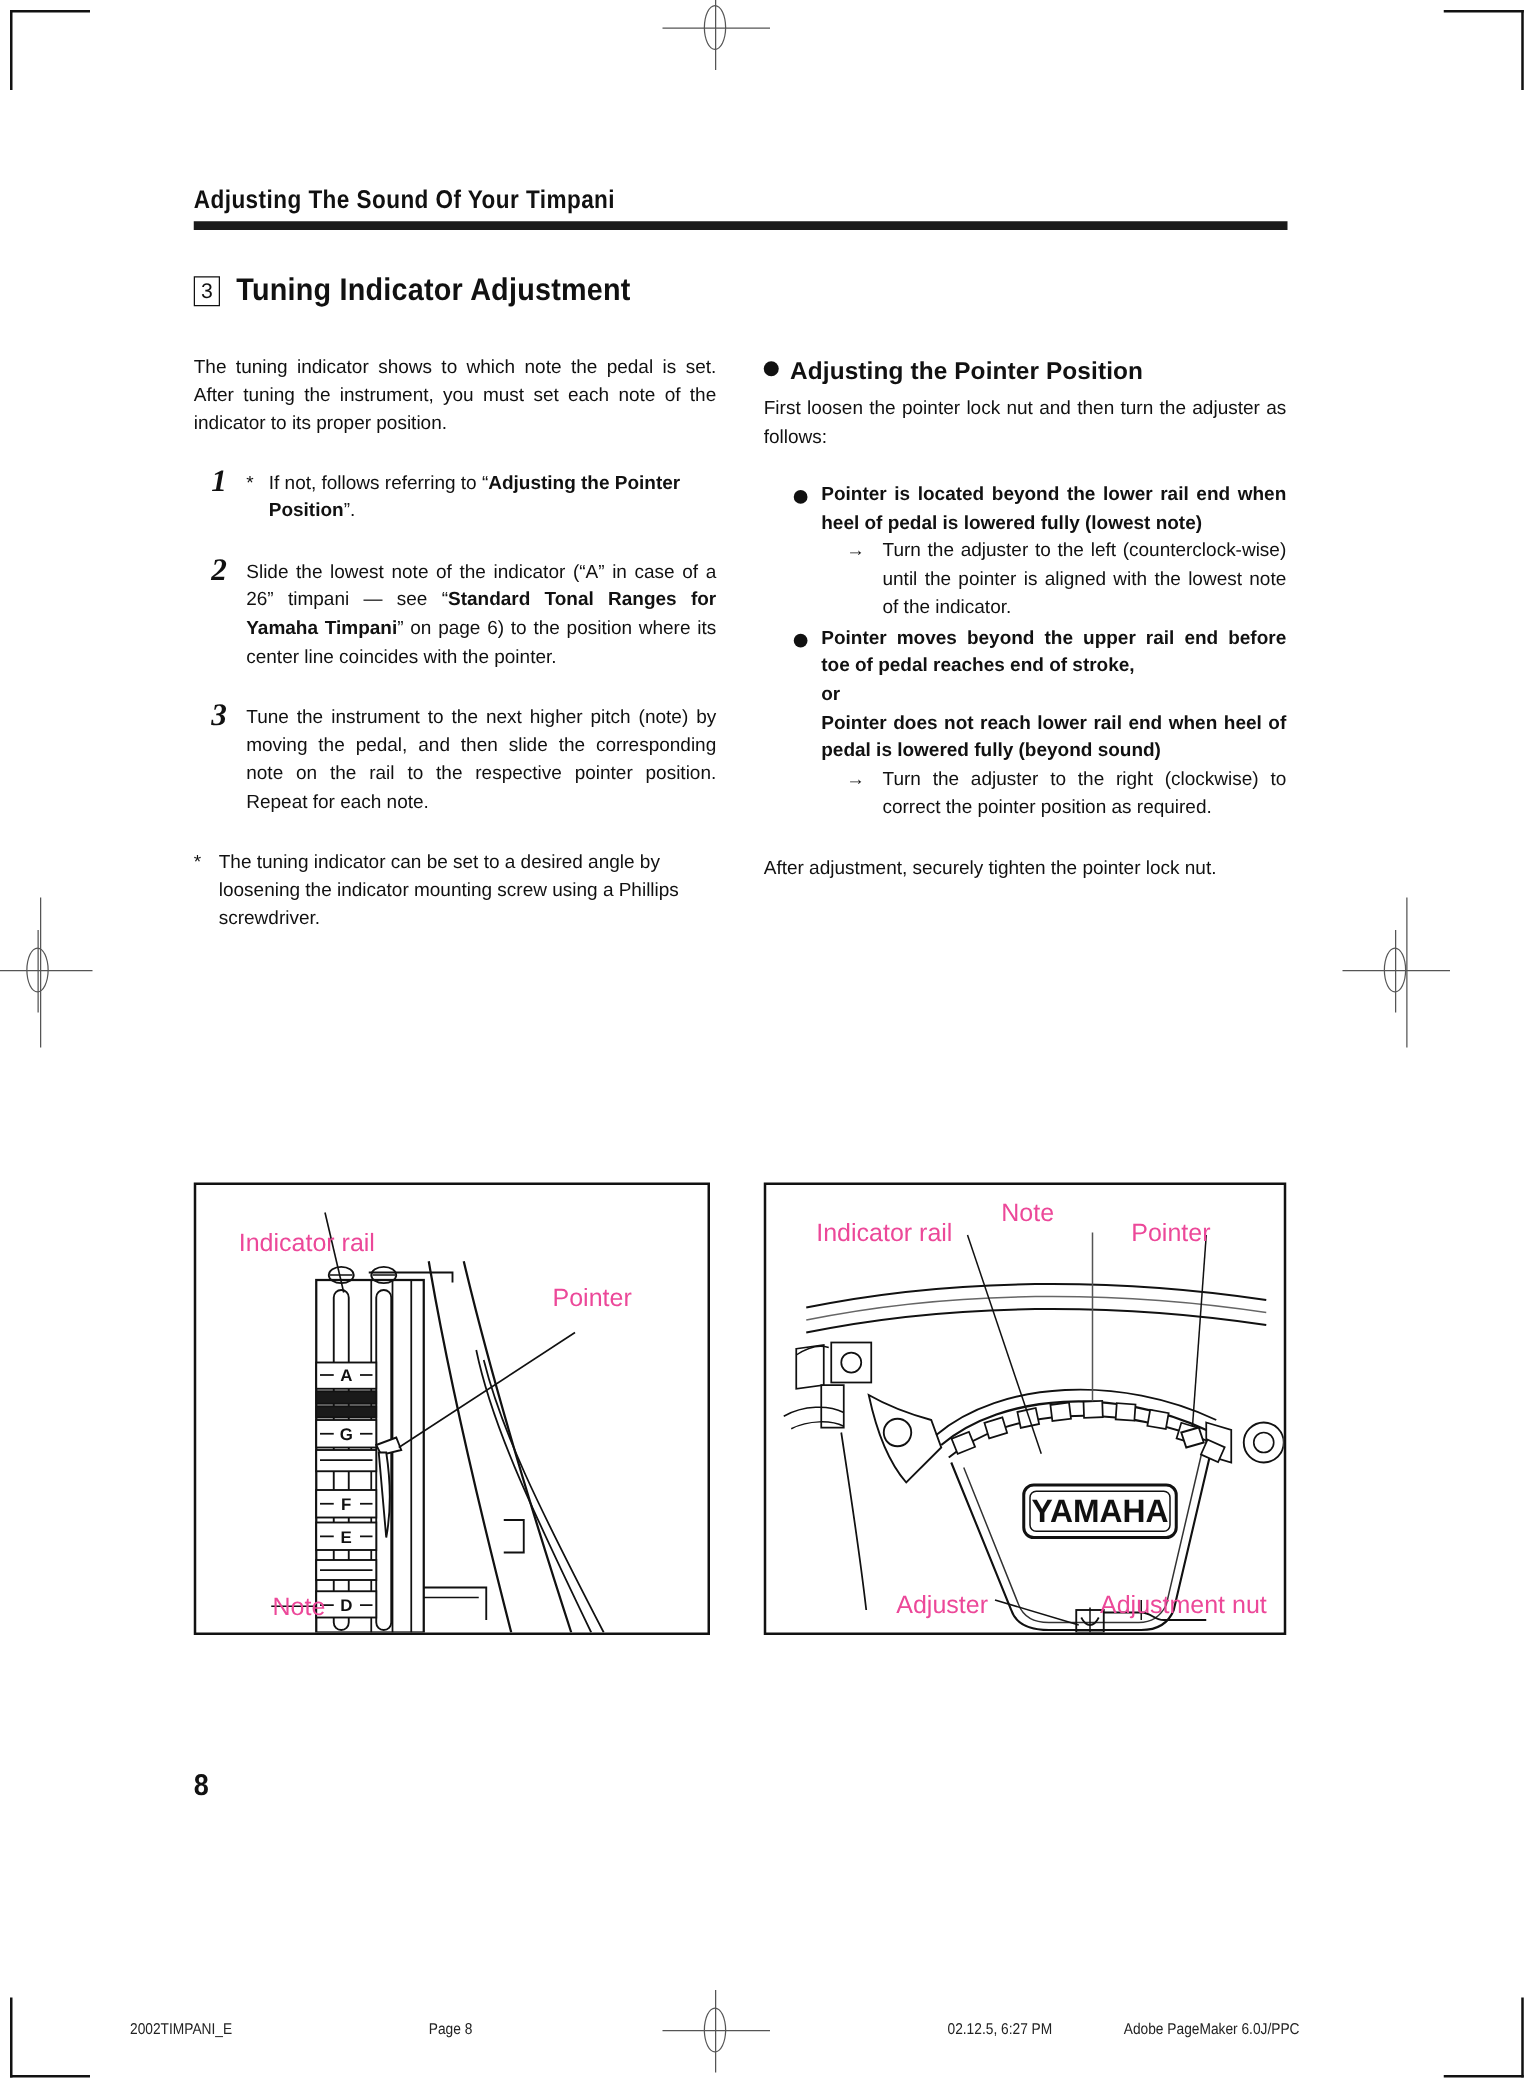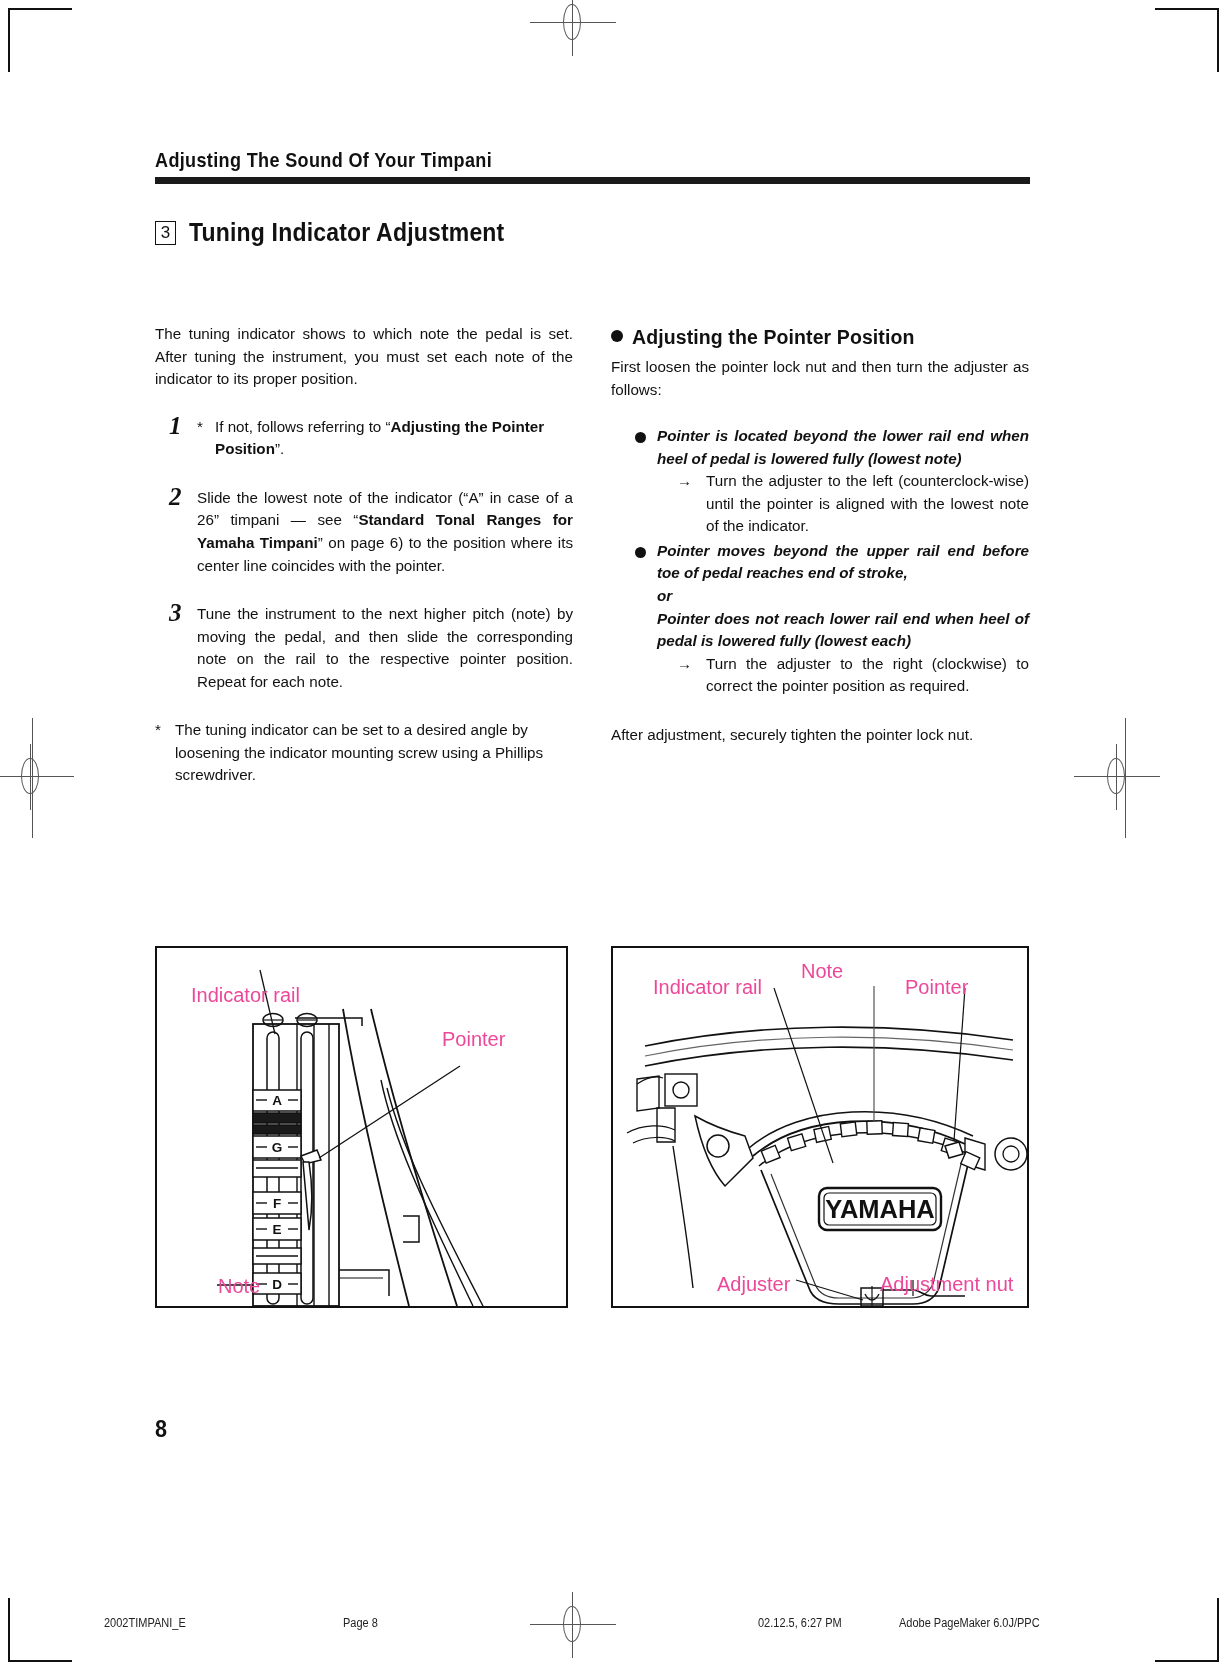--- a/index.html
+++ b/index.html
@@ -120,21 +120,20 @@
     transform: scaleX(0.92);
     transform-origin: left center;
     white-space: nowrap;
   }
 
   .col {
     position: absolute;
     width: 418px;
     font-size: 15.2px;
     line-height: 1.485;
-    margin-top: 40px;
   }
   .col-left  { left: 155px; top: 283px; }
   .col-right { left: 611px; top: 283px; }
 
   .para {
     text-align: justify;
     margin: 0 0 0 0;
   }
   .gap-24 { height: 24px; }
   .gap-26 { height: 26px; }
@@ -193,21 +192,20 @@
     flex: 0 0 auto;
     position: relative;
     top: -2px;
   }
   .bullet-item {
     position: relative;
     padding-left: 24px;
     margin-left: 22px;
     font-weight: bold;
     text-align: justify;
-    font-style: italic;
   }
   .bullet-item .dot {
     position: absolute;
     left: 2px;
     top: 7px;
     width: 11px; height: 11px;
     border-radius: 50%;
     background: #111;
   }
   .arrow-item {
@@ -366,21 +364,21 @@
     </div>
     <div class="arrow-item">
       <span class="arw">→</span>
       <span>Turn the adjuster to the left (counterclock-wise) until the pointer is aligned with the lowest note of the indicator.</span>
     </div>
 
     <div class="bullet-item" style="margin-top:2px">
       <span class="dot"></span>
       <span>Pointer moves beyond the upper rail end before toe of pedal reaches end of stroke,</span><br>
       <span>or</span><br>
-      <span>Pointer does not reach lower rail end when heel of pedal is lowered fully (lowest each)</span>
+      <span>Pointer does not reach lower rail end when heel of pedal is lowered fully (beyond sound)</span>
     </div>
     <div class="arrow-item">
       <span class="arw">→</span>
       <span>Turn the adjuster to the right (clockwise) to correct the pointer position as required.</span>
     </div>
 
     <div class="gap-26"></div>
 
     <p class="para">After adjustment, securely tighten the pointer lock nut.</p>
   </div>

